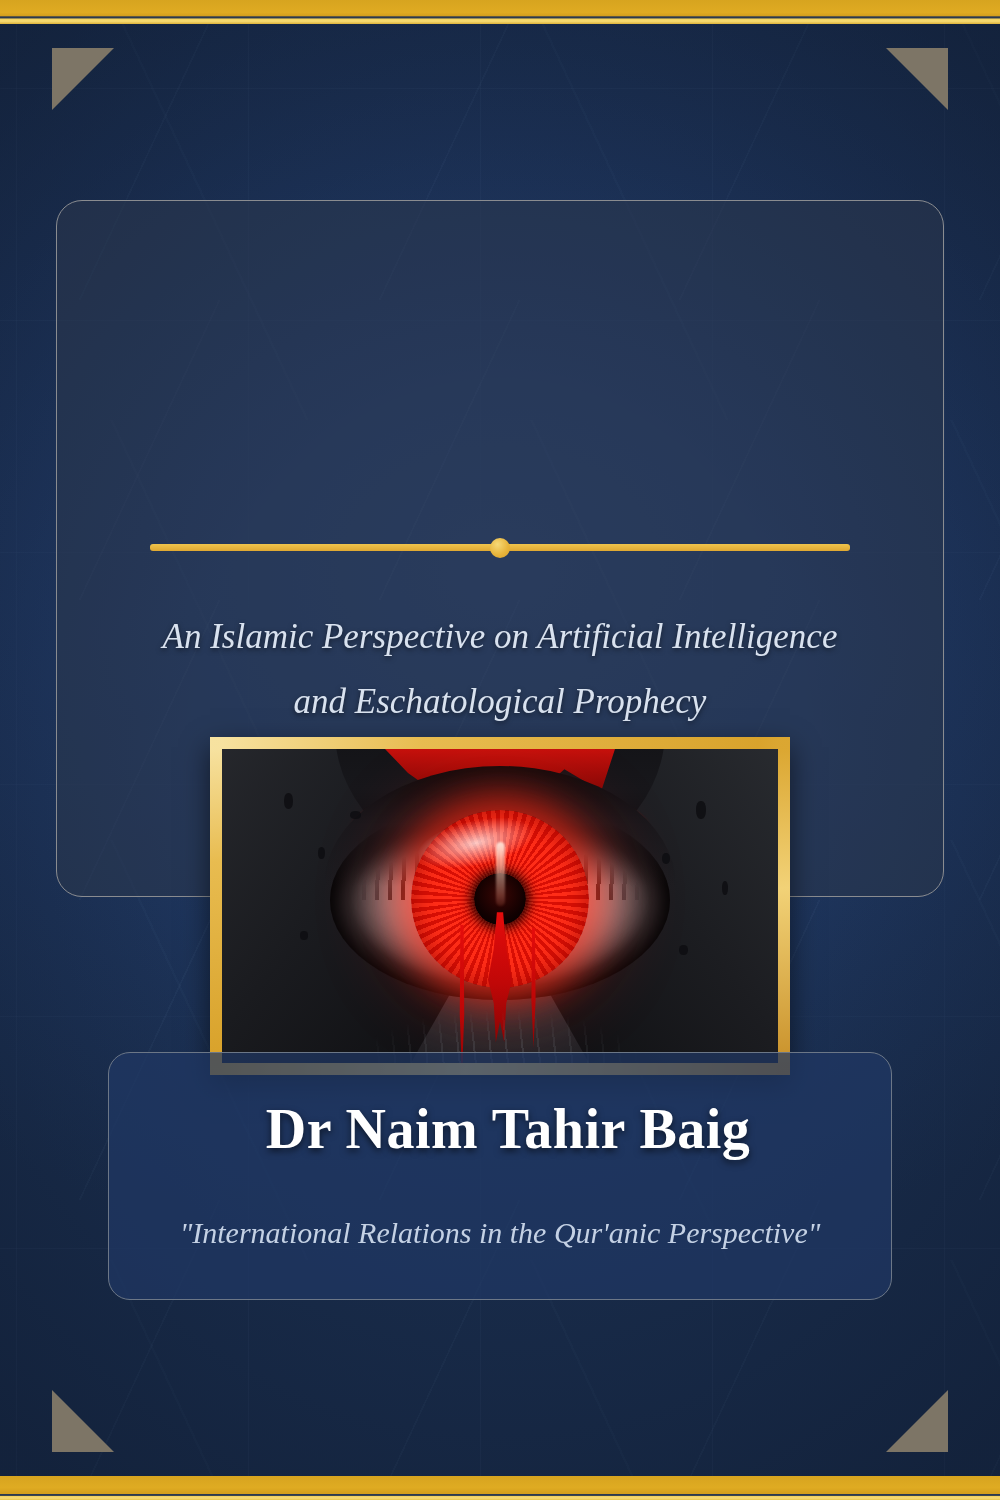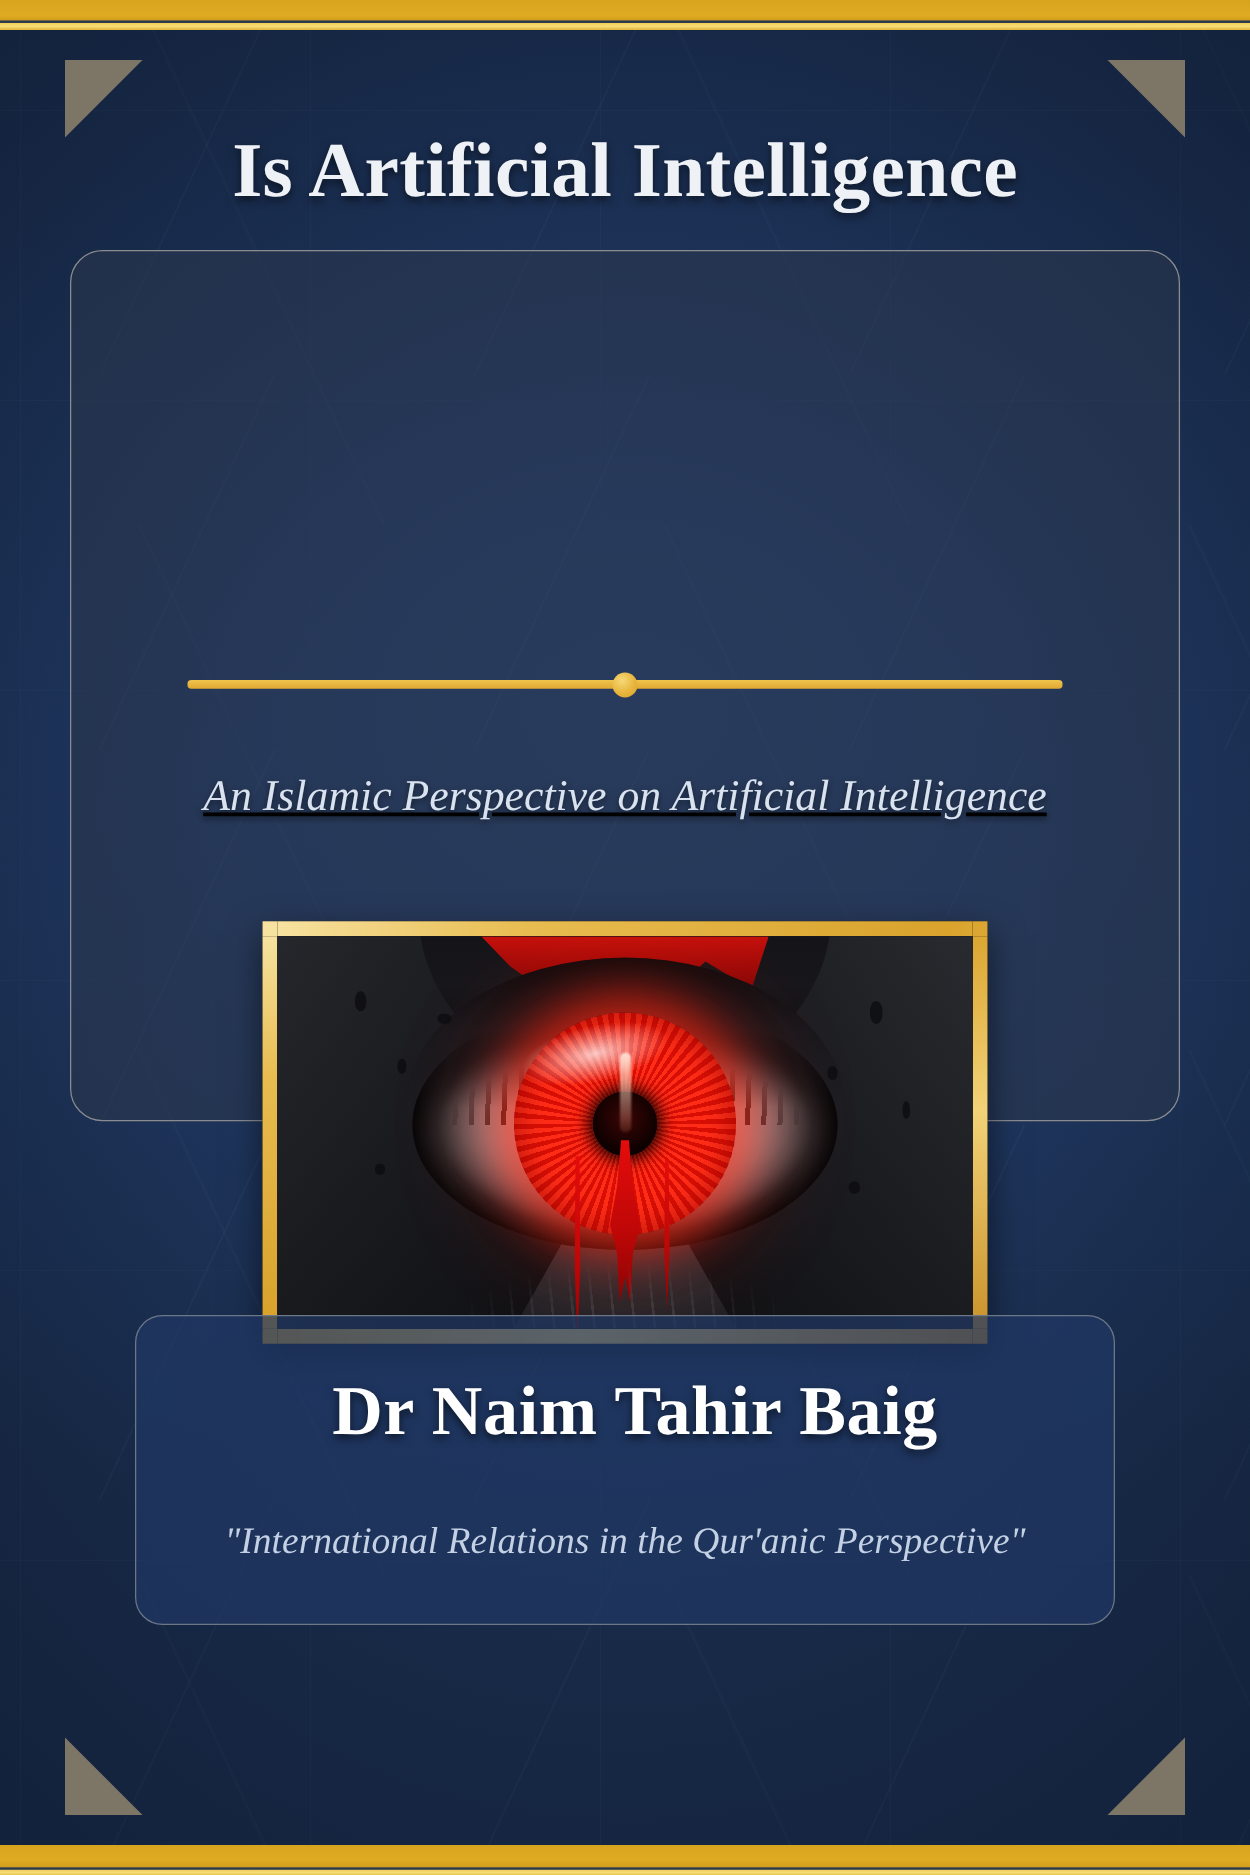--- a/index.html
+++ b/index.html
@@ -141,21 +141,20 @@
   }
 
   
   .subtitle {
     position: absolute;
     left: 70px;
     right: 70px;
     top: 604px;
     text-align: center;
     z-index: 3;
-    text-decoration: underline;
   }
   .subtitle p {
     margin: 0;
     color: #d9e2ef;
     font-family: "Liberation Serif", serif;
     font-style: italic;
     font-size: 35px;
     line-height: 65px;
     text-shadow: 0 2px 5px rgba(0,0,0,.5);
     white-space: nowrap;
@@ -426,29 +425,29 @@
   <div class="goldbar bottom"></div>
 
   <div class="corner tl"></div>
   <div class="corner tr"></div>
   <div class="corner bl"></div>
   <div class="corner br"></div>
 
   <div class="title-panel"></div>
 
   <div class="title-block">
-    <p class="title-line">Is Artificial Intelligence</p>
   </div>
 
   <div class="divider">
     <span class="dot"></span>
   </div>
 
   <div class="subtitle">
     <p>An Islamic Perspective on Artificial Intelligence</p>
+    <p>and Eschatological Prophecy</p>
   </div>
 
   <div class="art-frame">
     <div class="art-canvas">
       <div class="hood-bg"></div>
       <div class="hood-left"></div>
       <div class="hood-right"></div>
       <div class="hood-top"></div>
       <div class="blood-top"></div>
       <div class="hood-rim"></div>

